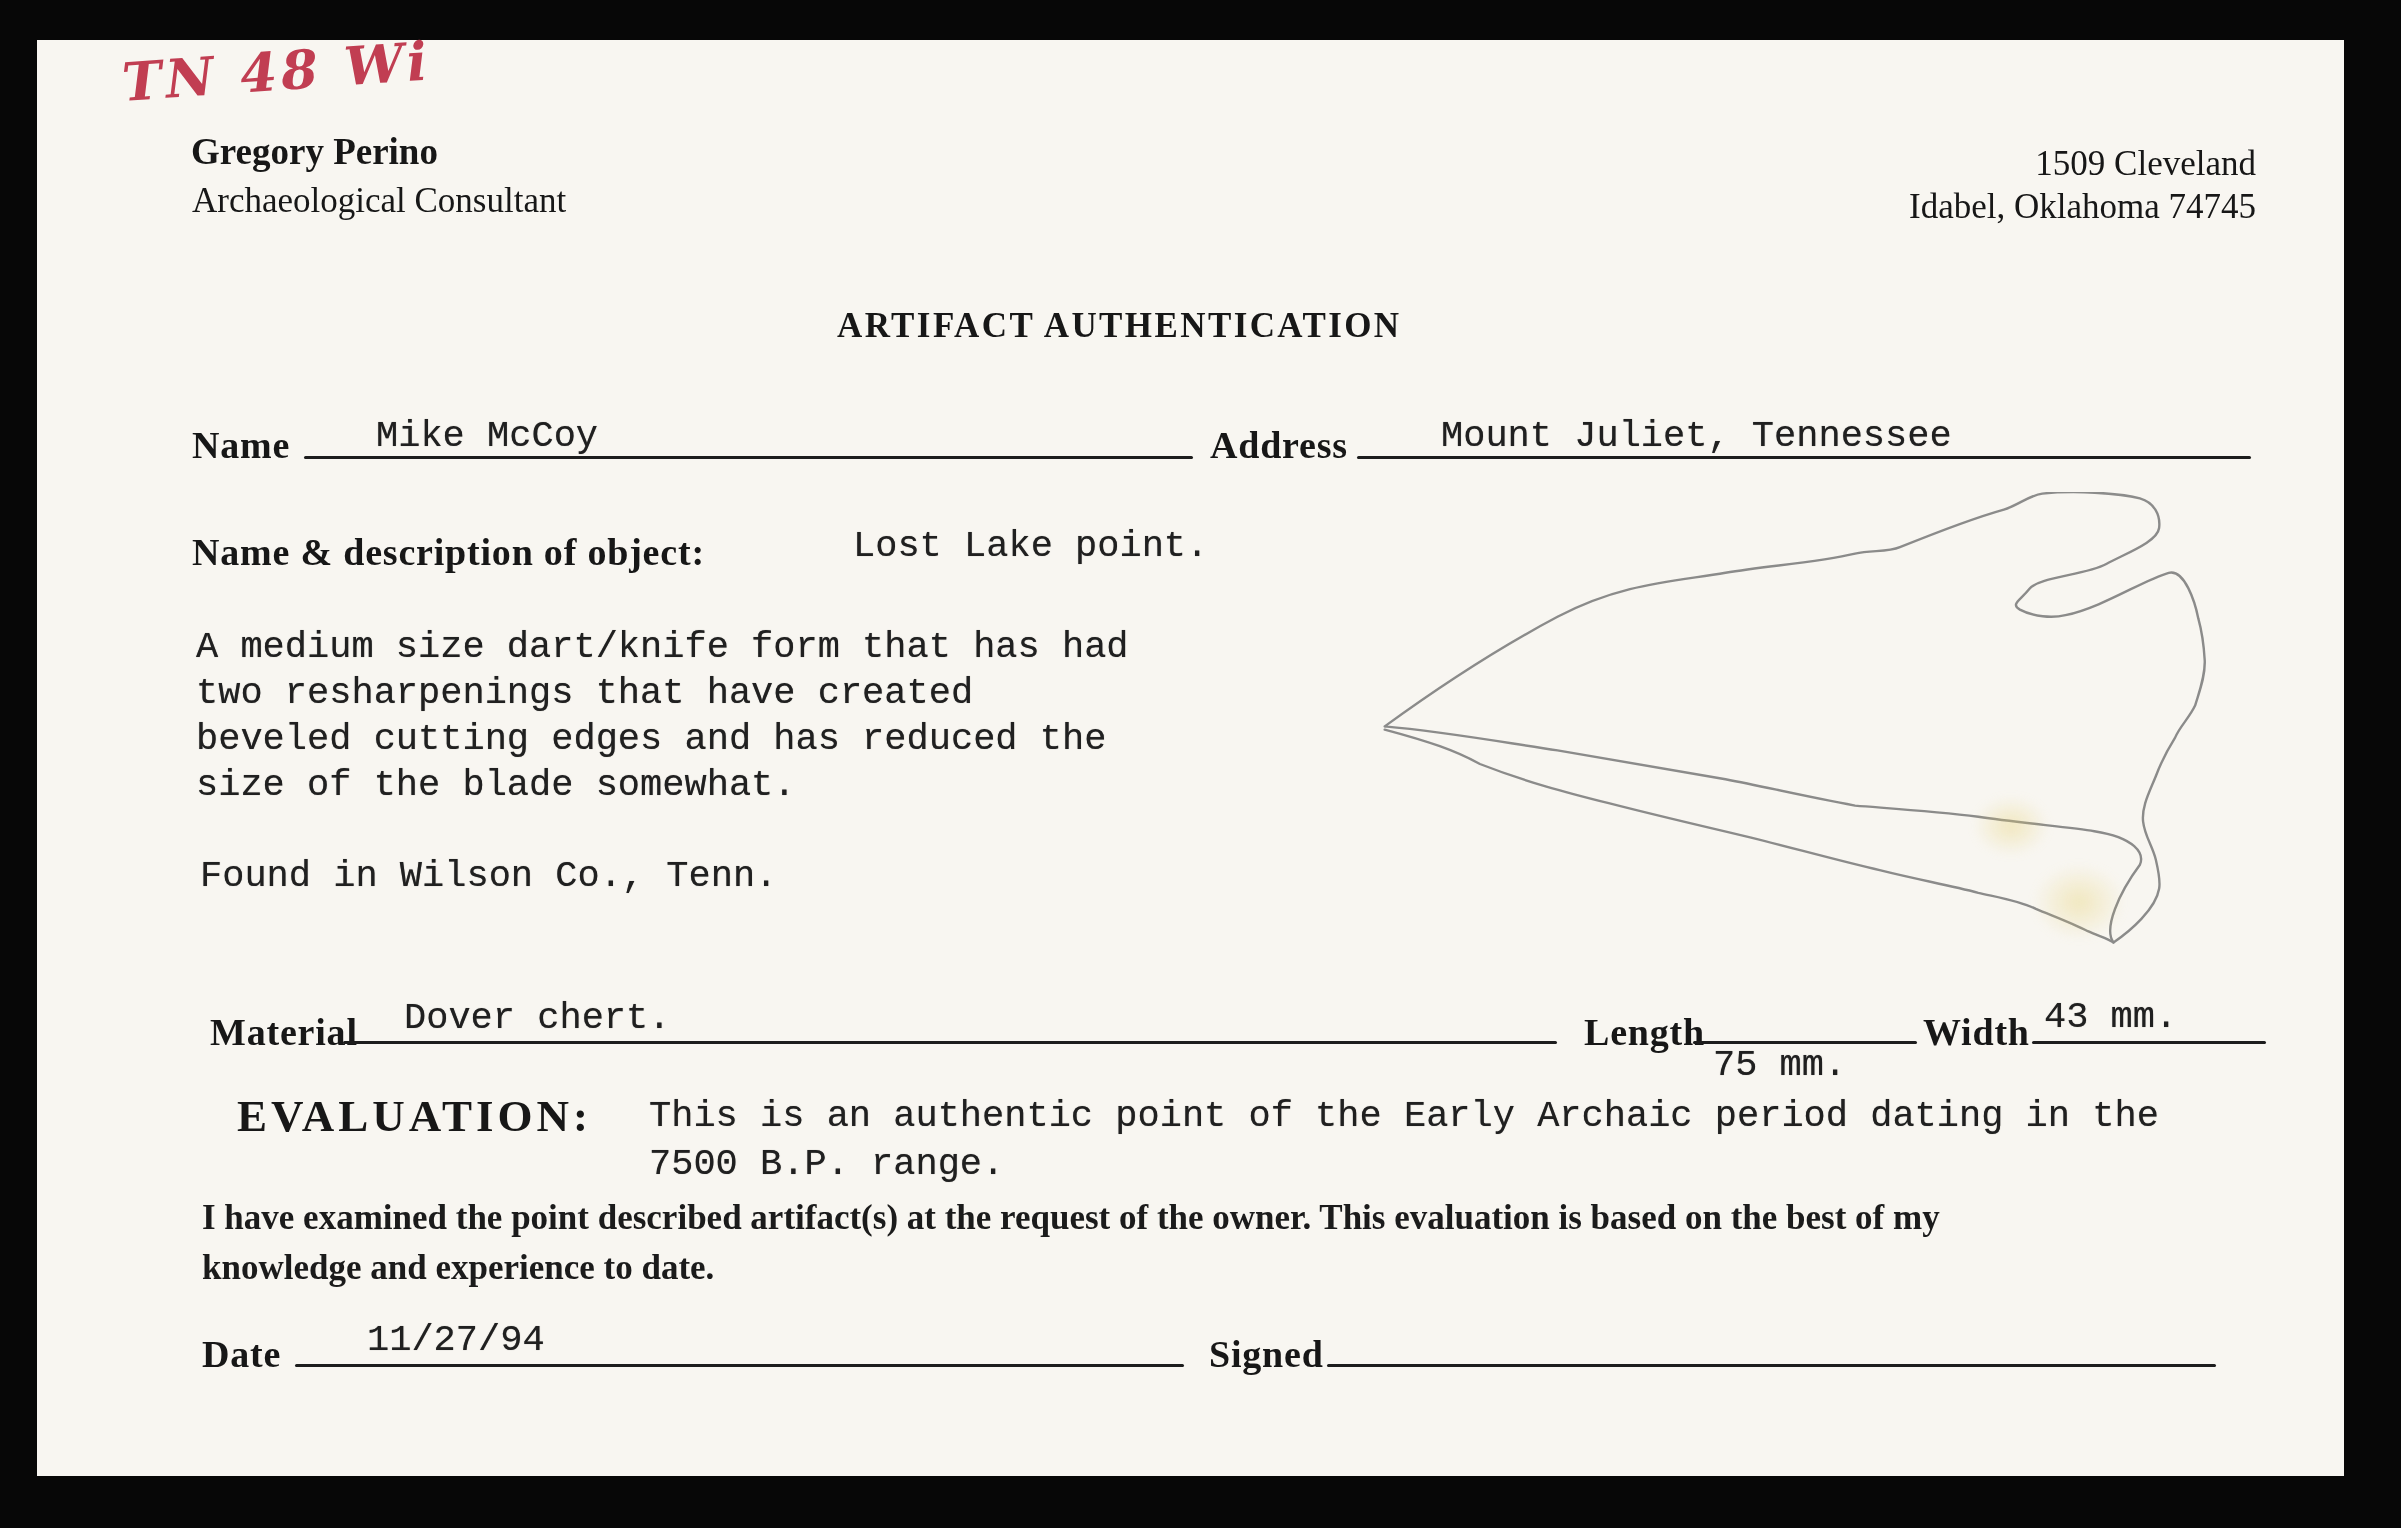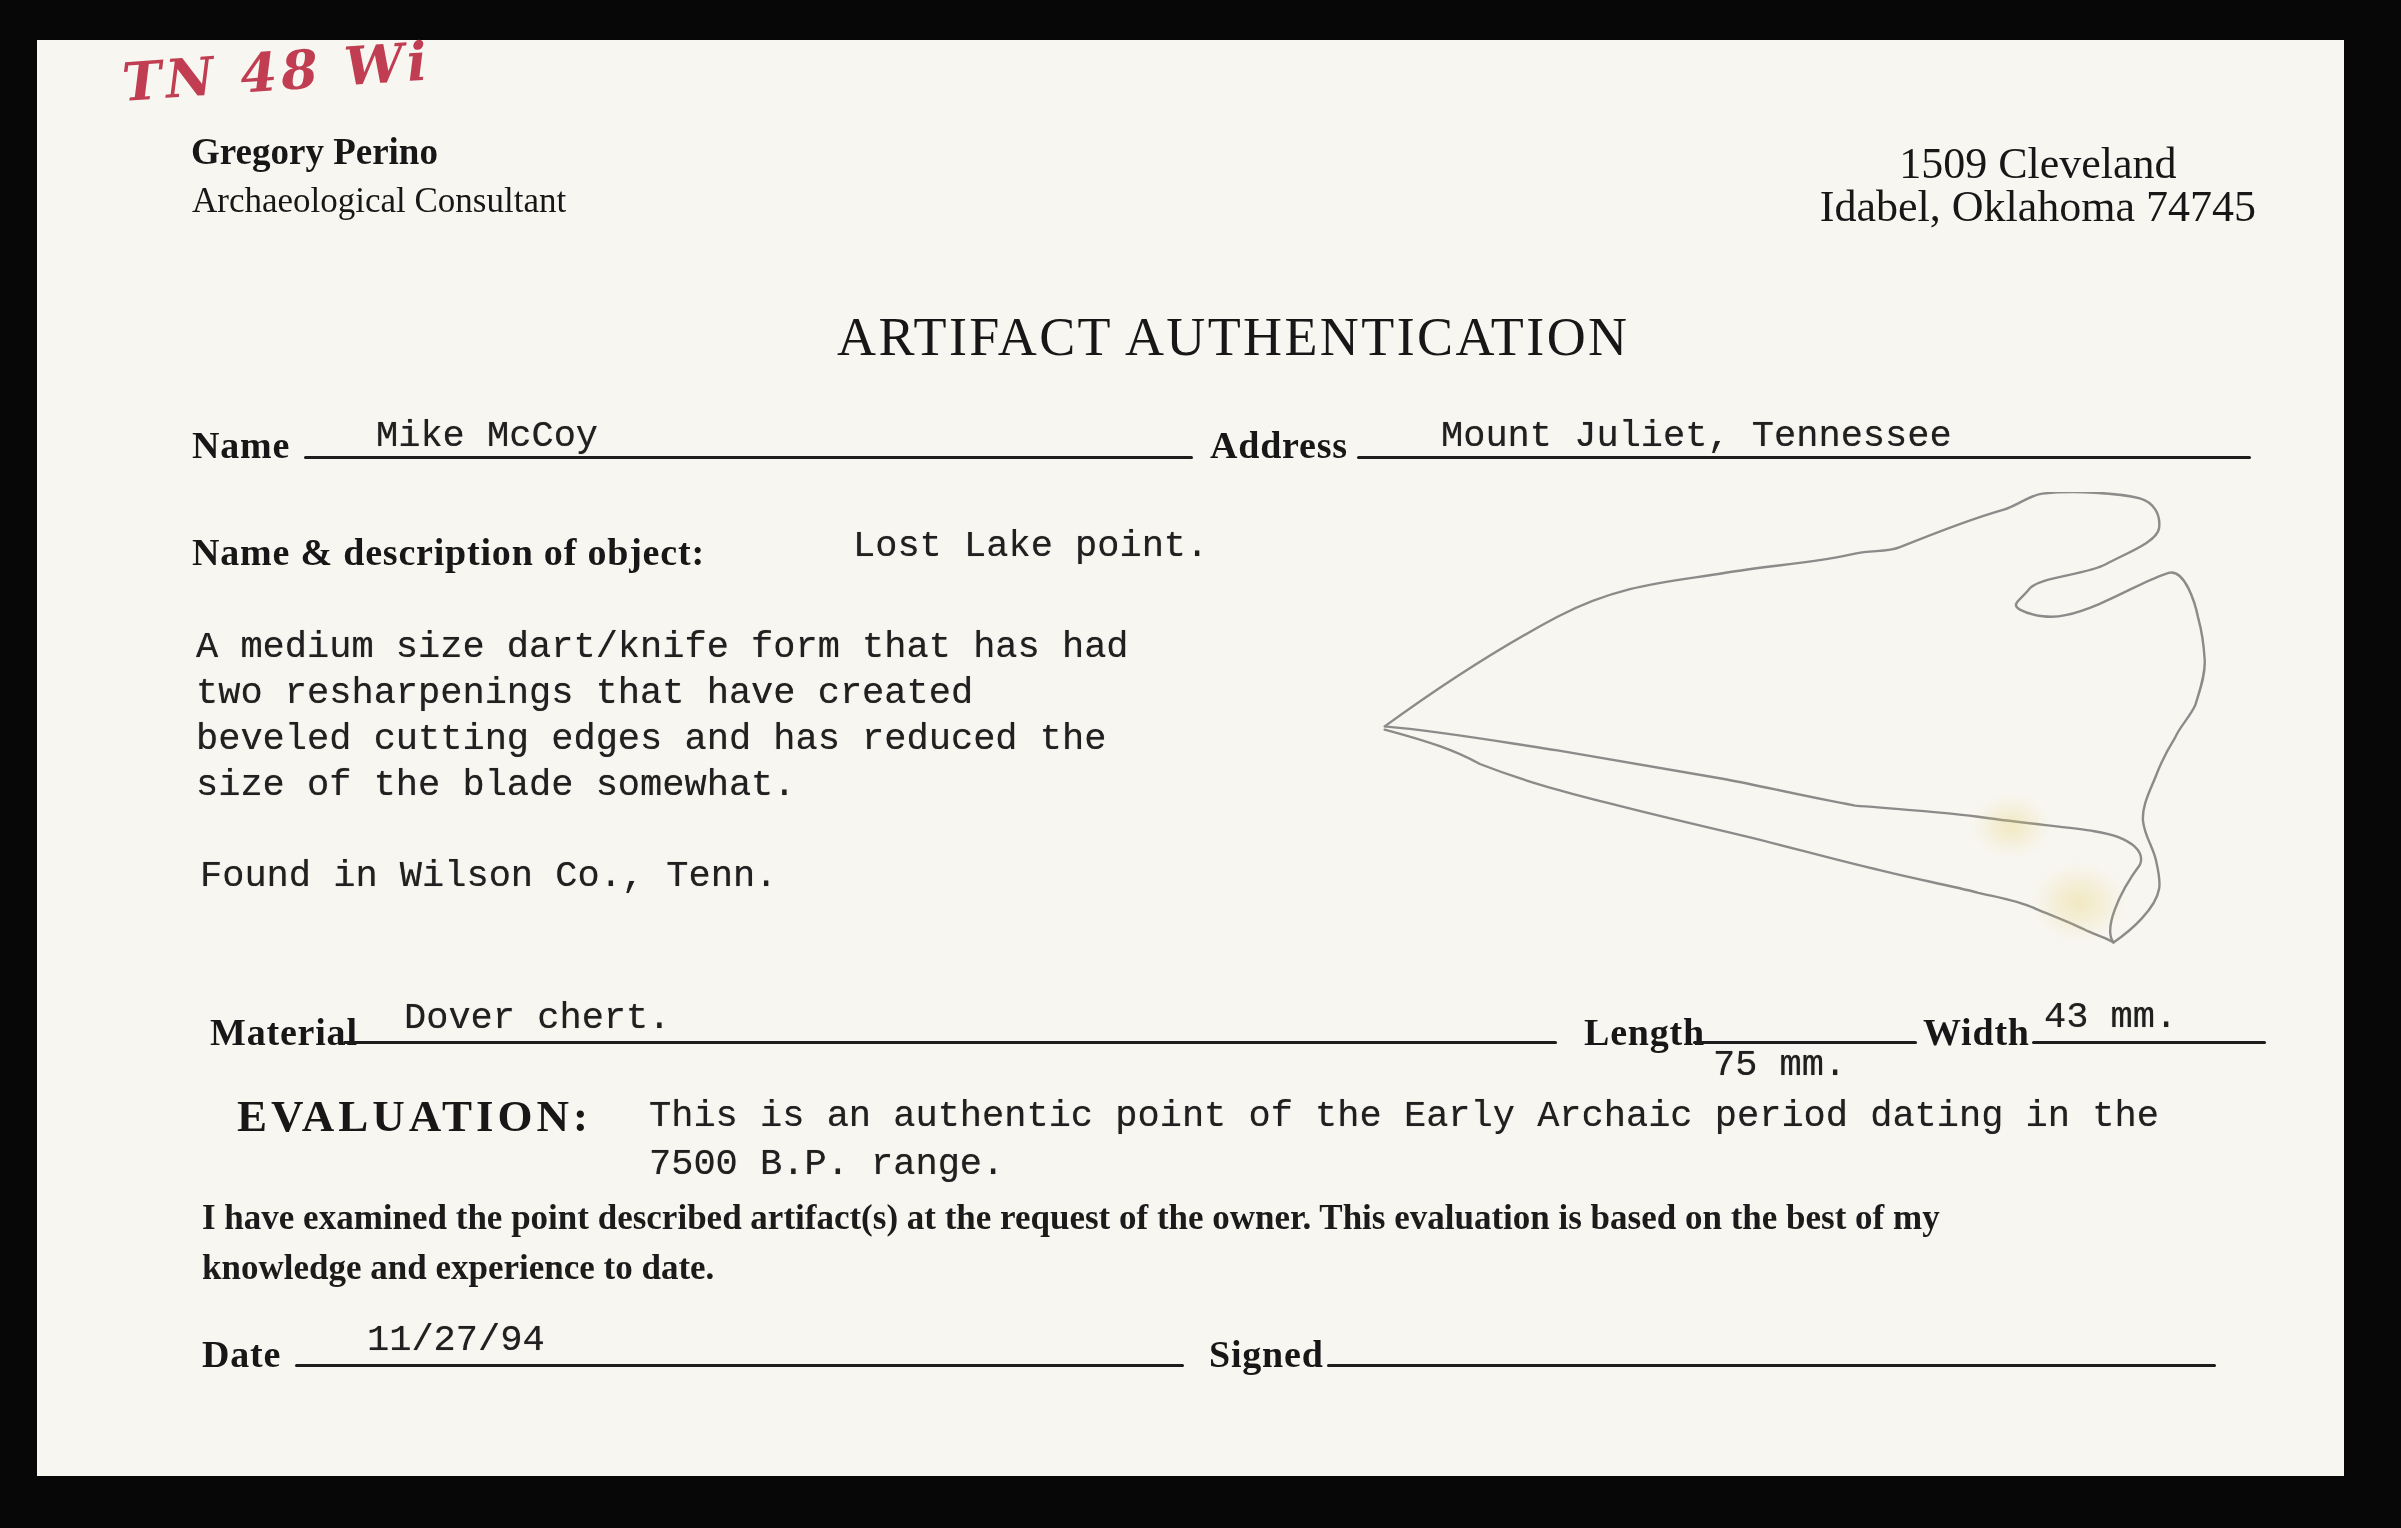--- a/index.html
+++ b/index.html
@@ -23,22 +23,22 @@
   .rule{position:absolute; height:3.2px; background:#1d1d1d; border-radius:1.6px;}
   .pre{white-space:pre-line;}
   .red-note{
     font-size:53px; font-style:italic; font-weight:600;
     color:#c13e52; letter-spacing:4px; white-space:nowrap;
     transform:rotate(-4deg); transform-origin:left top;
     font-family:"DejaVu Serif", serif;
   }
   .lh-name{font-size:37px; font-weight:700; white-space:nowrap;}
   .lh-role{font-size:35px; white-space:nowrap;}
-  .lh-addr{font-size:44px; line-height:43px; text-align:center; white-space:pre-line;}
-  .doc-title{font-size:54px; font-weight:400; letter-spacing:2.4px; white-space:nowrap;}
+  .lh-addr{font-size:35px; line-height:43px; text-align:right; white-space:pre-line;}
+  .doc-title{font-size:35px; font-weight:700; letter-spacing:2.4px; white-space:nowrap;}
   .eval-label{font-size:45px; font-weight:700; letter-spacing:4px; white-space:nowrap;}
   .eval-value{font-size:37px; line-height:48px;}
   .desc{font-size:37px; line-height:46px;}
   .disclaimer{font-size:35px; line-height:50px; font-weight:600; color:#1b1b1b; width:2097px;}
   .stain{position:absolute; border-radius:50%; background:radial-gradient(closest-side, rgba(230,208,110,0.38), rgba(230,208,110,0)); filter:blur(4.8px);}
   svg{display:block;}
 </style>
 </head>
 <body>
 

